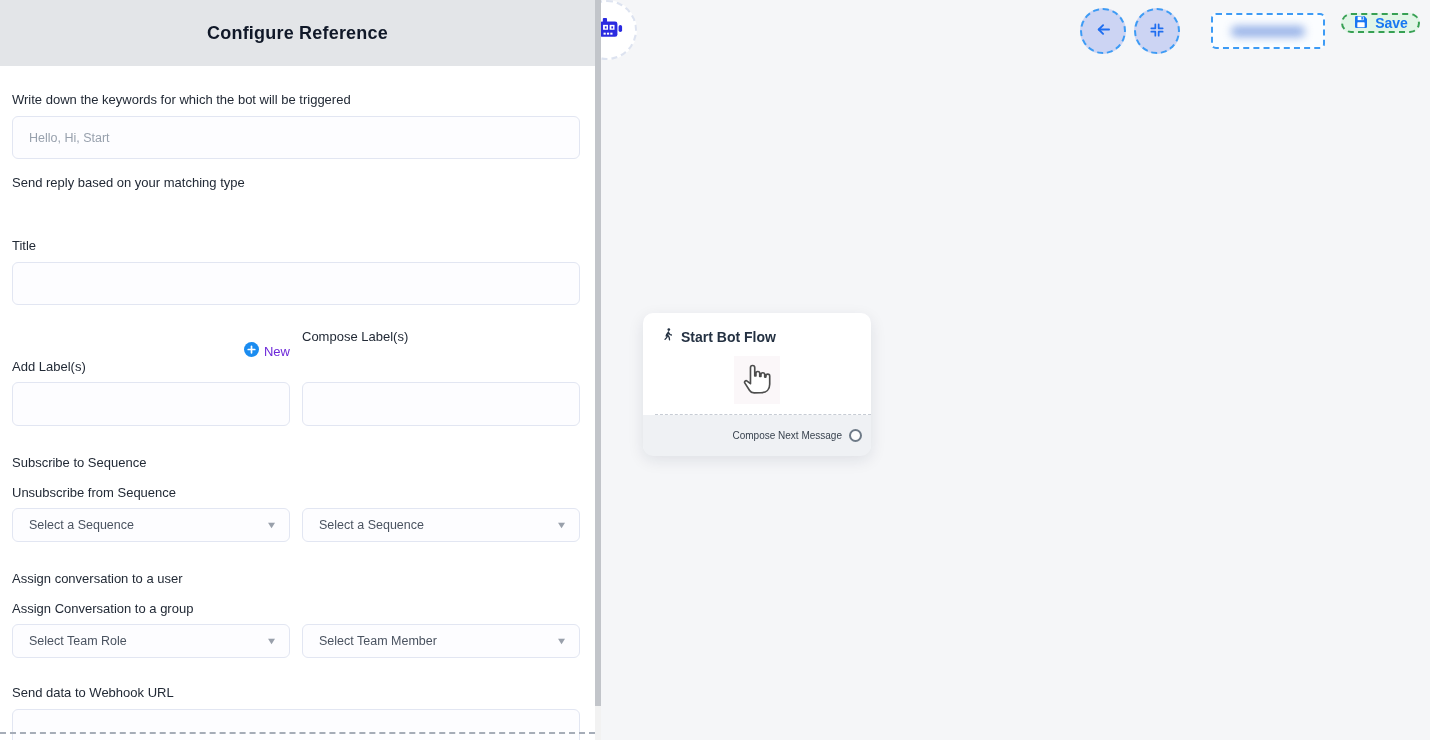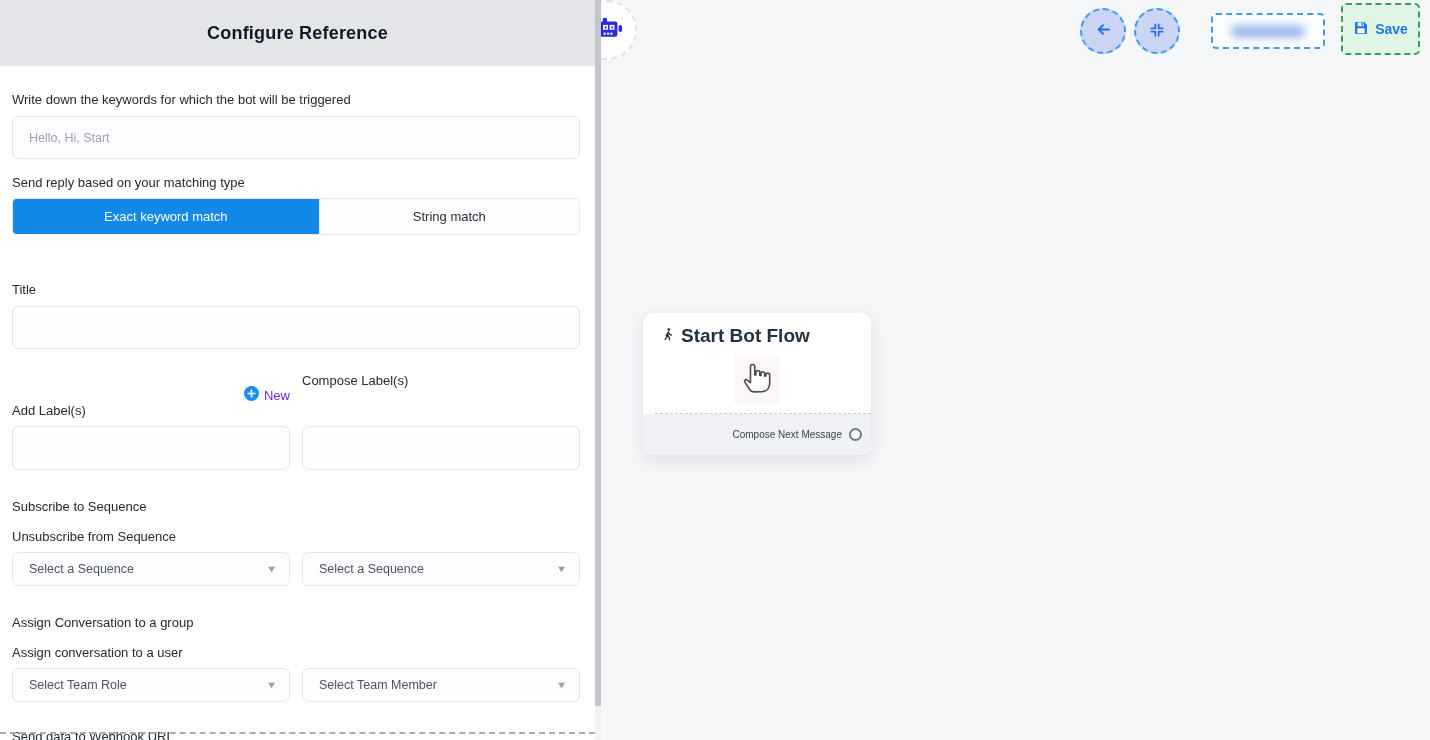--- a/index.html
+++ b/index.html
@@ -85,21 +85,21 @@
   }
   .bot-badge svg{margin-left:8px;}
 
   
   .start-node{
     position:absolute;left:42px;top:313px;width:228px;height:142px;
     background:#fff;border-radius:10px;box-shadow:0 5px 16px rgba(20,30,60,.10);
   }
   .node-header{
     display:flex;align-items:center;gap:6px;padding:14px 16px 0 18px;
-    font-size:19px;font-weight:bold;color:#243142;line-height:18px;
+    font-size:14px;font-weight:bold;color:#243142;line-height:18px;
   }
   .hand-wrap{
     width:46px;height:48px;margin:10px auto 0;background:#fbf7f9;
     display:flex;align-items:center;justify-content:center;
   }
   .node-divider{border-top:1px dashed #c7ccd4;margin:10px 0 0 12px;}
   .node-footer{
     height:41px;background:#eff1f4;border-radius:0 0 10px 10px;
     display:flex;align-items:center;justify-content:flex-end;gap:7px;
     padding-right:9px;font-size:10px;color:#39434f;
@@ -114,22 +114,22 @@
   }
   .circle-btn.back{right:304px;}
   .circle-btn.fit{right:250px;}
   .ghost-btn{
     position:absolute;top:13px;right:105px;width:114px;height:36px;
     border-radius:5px;border:2px dashed #3d9bf5;background:#fbfdff;
     display:flex;align-items:center;justify-content:center;cursor:pointer;padding:0;
   }
   .blur-blob{width:74px;height:11px;border-radius:6px;background:#7d9fe2;filter:blur(4px);opacity:.8;}
   .save-btn{
-    position:absolute;top:3px;right:10px;width:79px;height:52px;
-    border-radius:5px;border:2px dashed var(--save-green);background:#e1f5e7;
+    position:absolute;top:13px;right:10px;width:79px;height:20px;
+    border-radius:11px;border:2px dashed var(--save-green);background:#e1f5e7;
     display:flex;align-items:center;justify-content:center;gap:6px;cursor:pointer;
     font-size:14px;font-weight:bold;color:var(--save-text-blue);font-family:"Liberation Sans",sans-serif;
   }
 </style>
 </head>
 <body>
 
 <div class="canvas">
 
   <div class="bot-badge">
@@ -223,24 +223,20 @@
   <div class="panel-header">
     <span>Configure Reference</span>
   </div>
 
   <div class="panel-body">
 
     <div class="field-label mt-26">Write down the keywords for which the bot will be triggered</div>
     <input class="text-input" type="text" placeholder="Hello, Hi, Start" style="">
 
     <div class="field-label mt-18">Send reply based on your matching type</div>
-    <div class="tabs">
-      <div class="tab left active">Exact keyword match</div>
-      <div class="tab right">String match</div>
-    </div>
 
     <div class="field-label mt-47">Title</div>
     <input class="text-input" type="text" style="">
 
     <div class="two-col mt-22">
       <div class="col label-row">
         <span class="field-label">Add Label(s)</span>
         <button class="new-btn">
           <span>
             <svg width="15" height="15" viewBox="0 0 16 16">
@@ -273,22 +269,22 @@
       </div>
       <div class="col">
         <div class="select">
           <span>Select a Sequence</span>
           <span class="caret">▼</span>
         </div>
       </div>
     </div>
 
     <div class="two-col mt-27">
+      <div class="col"><span class="field-label">Assign conversation to a user</span></div>
       <div class="col"><span class="field-label">Assign Conversation to a group</span></div>
-      <div class="col"><span class="field-label">Assign conversation to a user</span></div>
     </div>
     <div class="two-col">
       <div class="col">
         <div class="select">
           <span>Select Team Role</span>
           <span class="caret">▼</span>
         </div>
       </div>
       <div class="col">
         <div class="select">

